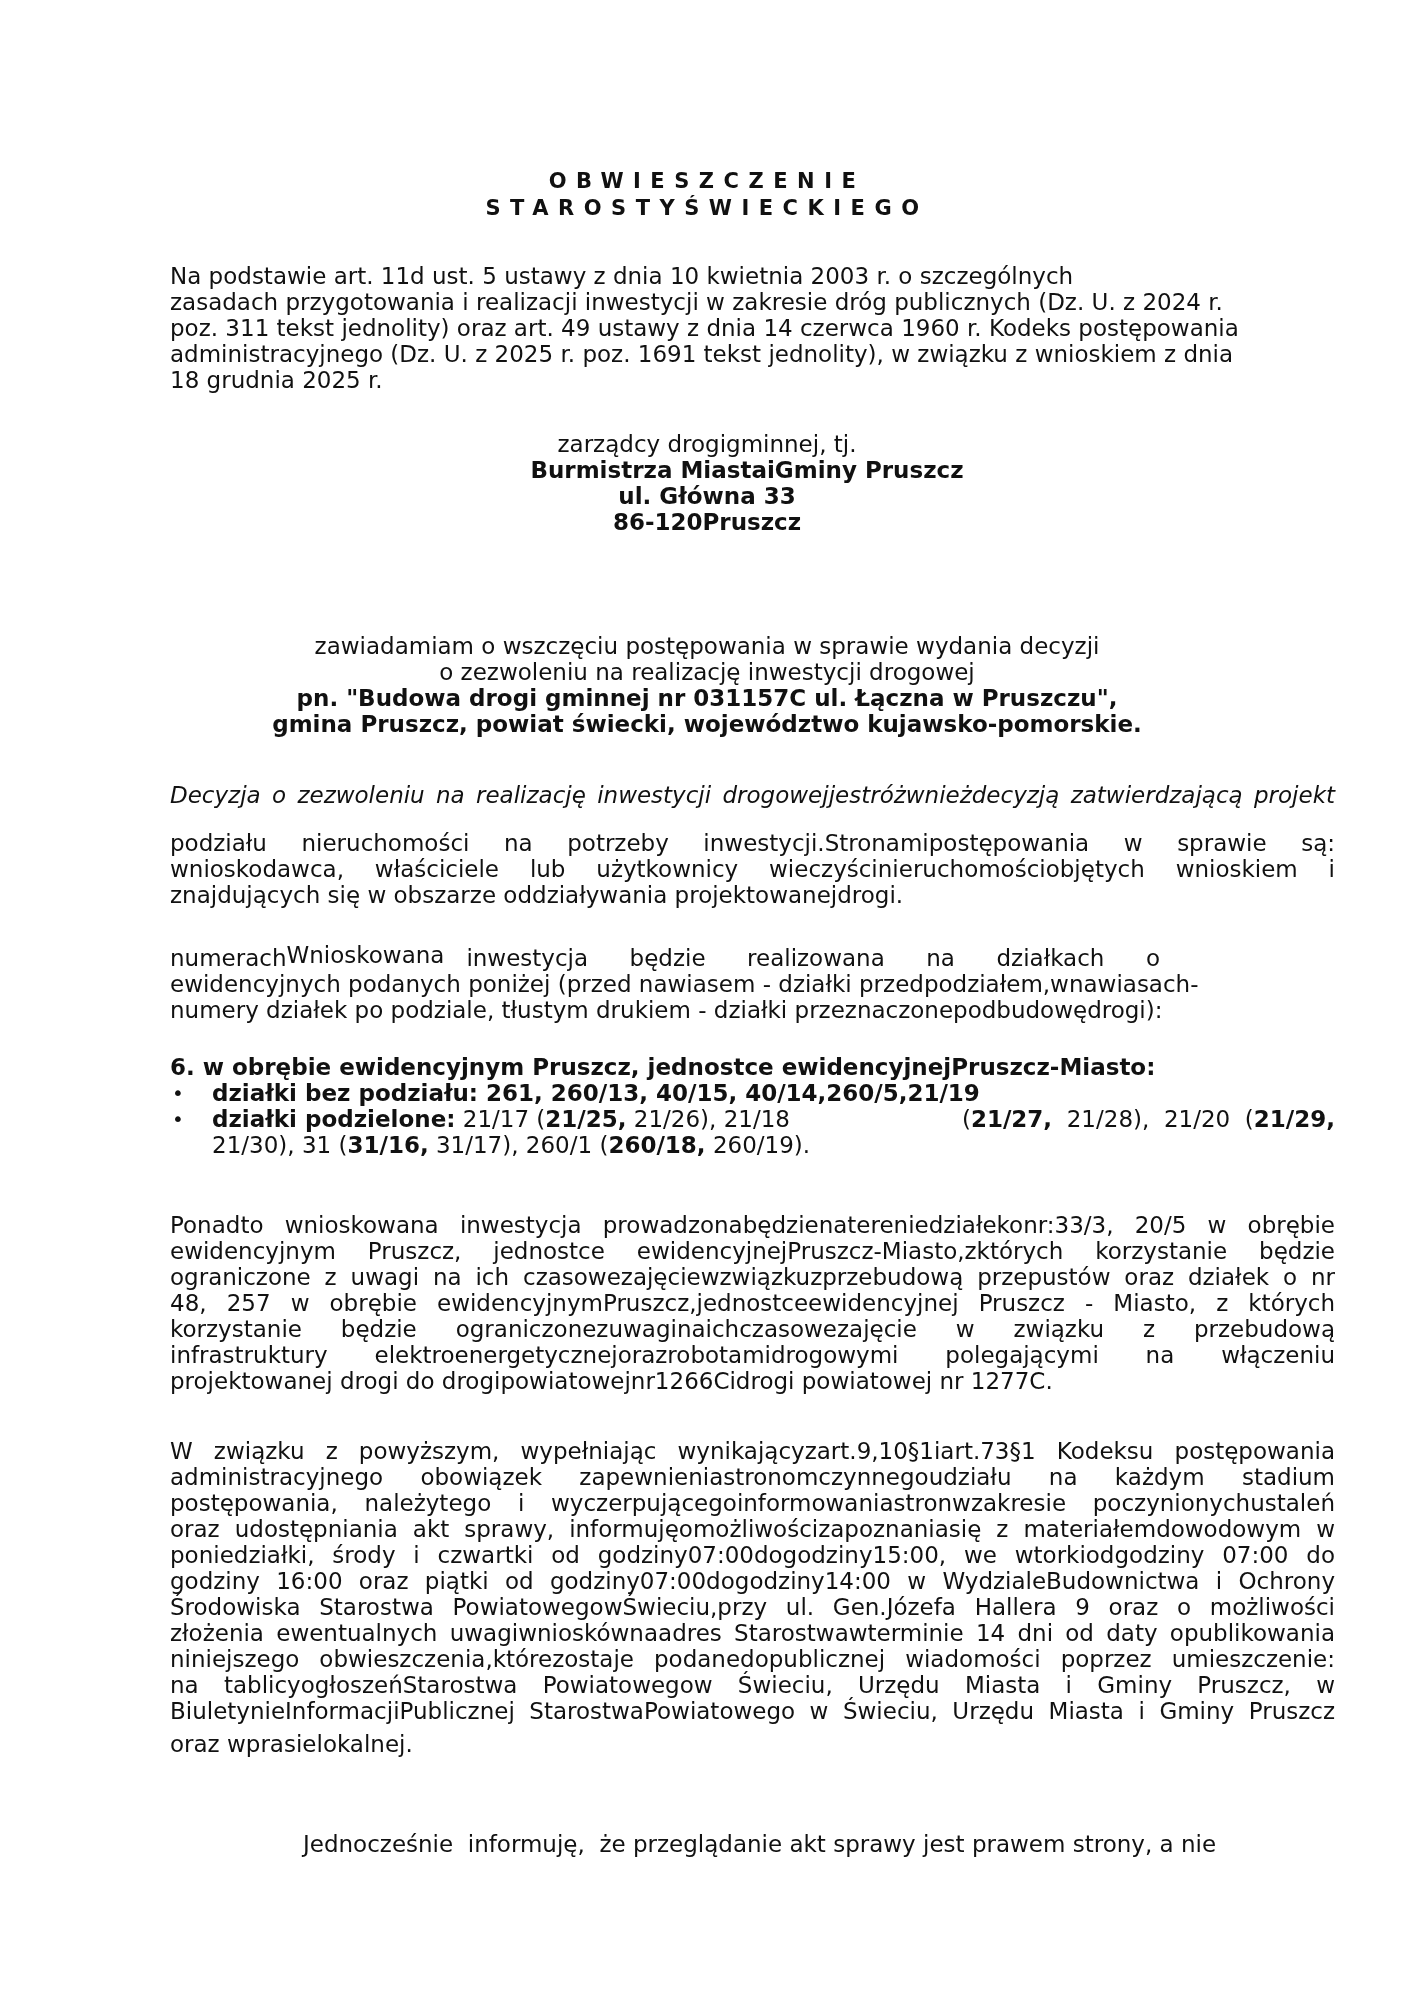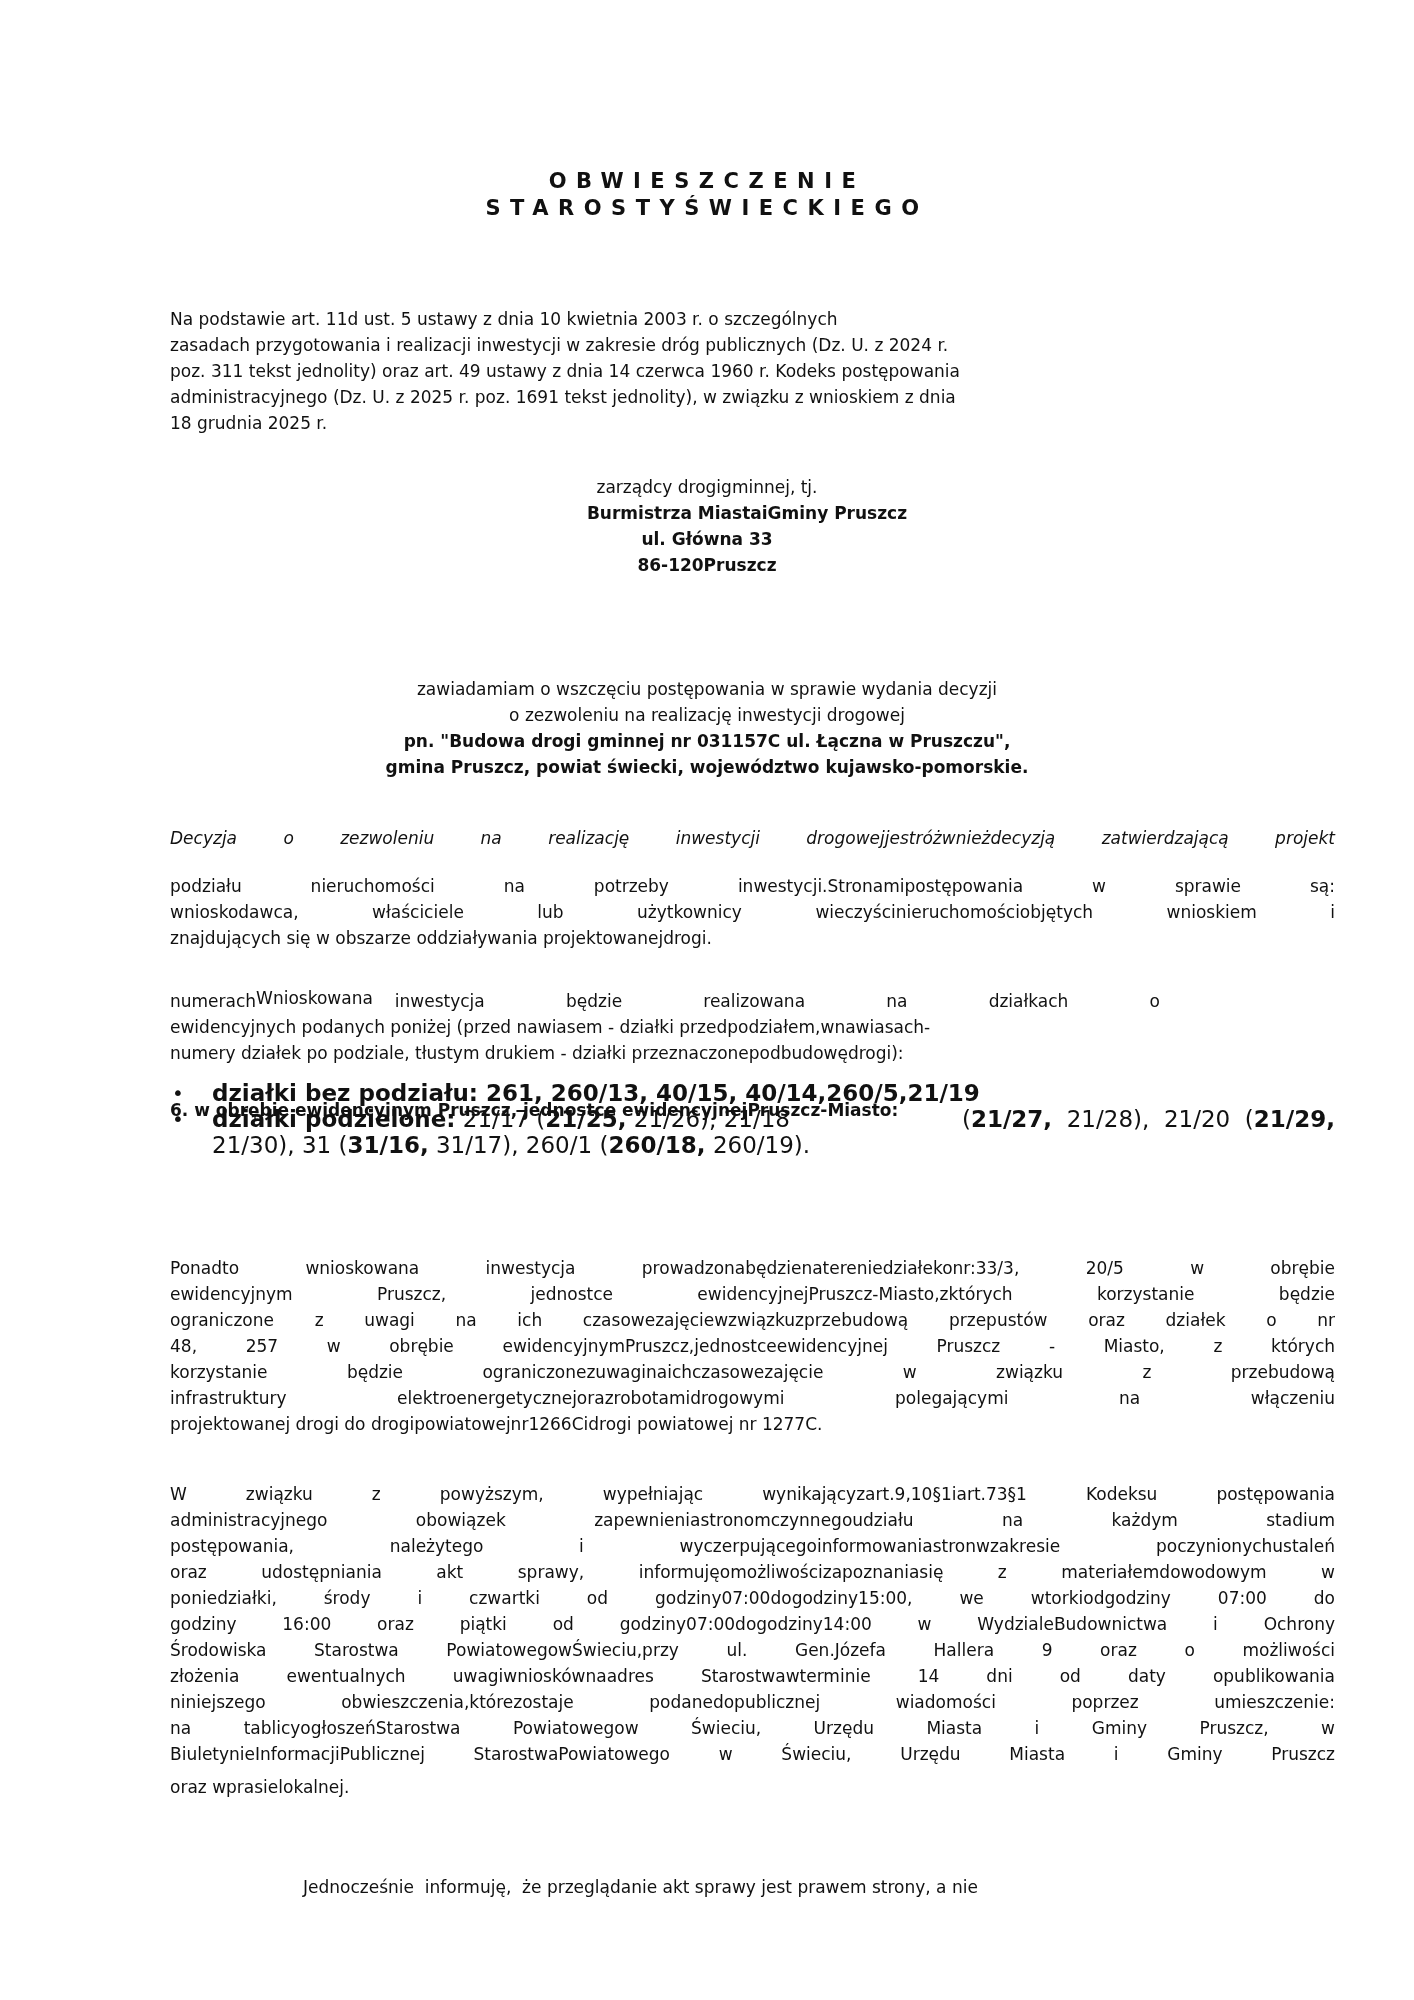--- a/index.html
+++ b/index.html
@@ -1,21 +1,21 @@
 <!DOCTYPE html>
 <html><head>
 <meta charset="utf-8">
 <style>
   html, body { margin:0; padding:0; background:#ffffff; }
   body { width:1414px; height:2000px; position:relative; overflow:hidden;
          font-family:"DejaVu Sans", sans-serif; color:#111111; }
   .page { position:absolute; left:0; top:0; width:1414px; height:2000px; background:#ffffff; }
   .title { position:absolute; left:0; width:1414px; text-align:center; font-weight:bold;
            font-size:21px; letter-spacing:9.5px; line-height:26px; }
-  .ln { position:absolute; left:170px; font-size:17px; line-height:26px; white-space:nowrap;margin-top:43px; }
+  .ln { position:absolute; left:170px; font-size:23px; line-height:26px; white-space:nowrap; }
   .j { width:1165px; text-align:justify; text-align-last:justify; white-space:normal; }
   .c { left:0; width:1414px; text-align:center; }
   .b { font-weight:bold; }
   .bullet { position:absolute; left:172px; font-size:20px; line-height:26px; }
   .bt { position:absolute; left:212px; font-size:23px; line-height:26px; white-space:nowrap; }
   .raised { position:relative; top:-3px; }
 </style>
 </head>
 <body>
 

